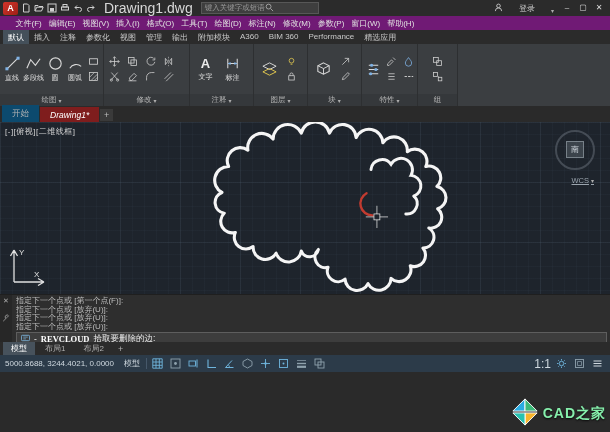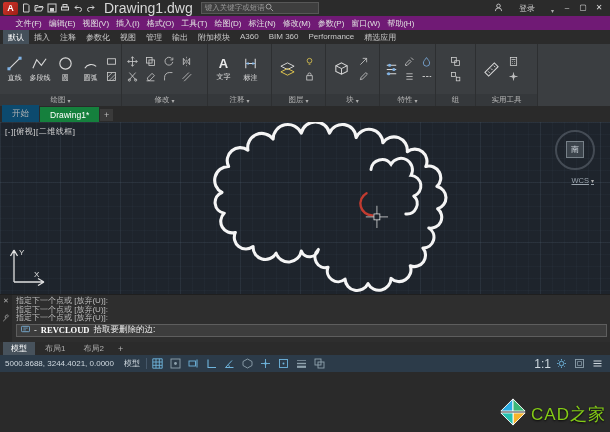--- a/index.html
+++ b/index.html
@@ -41,21 +41,21 @@
   .sgrid{display:grid;grid-template-columns:repeat(4,16px);gap:2px;}
   .sgrid2{display:grid;grid-template-columns:repeat(2,15px);gap:2px;}
   .sic{width:14px;height:13px;display:flex;align-items:center;justify-content:center;}
   .sic svg{width:11px;height:11px;display:block;}
   .caret{font-size:6px;color:#aeaeae;}
 
   
   .filetabs{height:16px;background:#2a2a2a;display:flex;align-items:flex-end;gap:1px;padding-left:2px;flex:0 0 auto;}
   .ftab{font-size:8.5px;padding:2.5px 10px;white-space:nowrap;}
   .ftab.start{background:#0c4a6e;color:#b5b5b5;}
-  .ftab.active{background:#15803d;color:#fff;}
+  .ftab.active{background:#7f1d1d;color:#fff;font-style:italic;}
   .ftab-add{width:13px;height:12px;background:#3a3a3a;color:#bbb;font-size:9px;display:flex;align-items:center;justify-content:center;margin-bottom:1px;}
 
   
   .canvas{position:relative;height:172px;flex:0 0 auto;overflow:hidden;background-color:#1e242c;
     background-image:
       linear-gradient(rgba(110,130,150,.10) 1px,transparent 1px),
       linear-gradient(90deg,rgba(110,130,150,.10) 1px,transparent 1px),
       linear-gradient(rgba(110,130,150,.05) 1px,transparent 1px),
       linear-gradient(90deg,rgba(110,130,150,.05) 1px,transparent 1px);
     background-size:60px 60px,60px 60px,12px 12px,12px 12px;}
@@ -87,21 +87,21 @@
   .coords{font-size:8px;color:#cfd8df;margin-right:4px;white-space:nowrap;}
   .sb-model{font-size:8px;color:#cfd8df;padding:0 3px;}
   .sbi{width:15px;height:13px;display:flex;align-items:center;justify-content:center;}
   .sbi svg{width:11px;height:11px;display:block;}
   .sb-sep{width:1px;height:11px;background:#46586a;}
   .sb-right{margin-left:auto;display:flex;align-items:center;gap:3px;}
   .sb-scale{font-size:12px;color:#cfd8df;}
 
   
   .watermark{position:absolute;right:4px;bottom:2px;display:flex;align-items:center;gap:4px;z-index:60;}
-  .wm-text{font-size:17px;font-weight:normal;color:#84cc16;text-shadow:0 1px 2px rgba(0,0,0,.85);letter-spacing:1px;white-space:nowrap;}
+  .wm-text{font-size:14px;font-weight:bold;color:#86efac;text-shadow:0 1px 2px rgba(0,0,0,.85);letter-spacing:1px;white-space:nowrap;}
 </style>
 </head>
 <body>
 
 <div class="app">
 
   <div class="titlebar">
     <div class="app-logo">A</div>
     <div class="qat">
       <span>
@@ -187,21 +187,21 @@
     <span class="ribtab">输出</span>
     <span class="ribtab">附加模块</span>
     <span class="ribtab">A360</span>
     <span class="ribtab">BIM 360</span>
     <span class="ribtab">Performance</span>
     <span class="ribtab">精选应用</span>
   </div>
 
   <div class="ribbody">
 
-    <div class="panel" style="width:122px">
+    <div class="panel" style="width:104px">
       <div class="pc">
         <div class="bigbtn">
           <span>
               <svg viewBox="0 0 18 18">
                 <path d="M3 15L15 3" stroke="#d9d9d9" stroke-width="1.2" fill="none"></path>
                 <rect x="1.5" y="13" width="3.2" height="3.2" fill="#7fb2e5"></rect>
                 <rect x="13.3" y="1.8" width="3.2" height="3.2" fill="#7fb2e5"></rect>
               </svg>
             </span>
           <span class="blabel">直线</span>
@@ -446,49 +446,20 @@
                 <path d="M7.5 7.5l1-1" stroke="#d0d0d0"></path>
               </svg>
             </span>
         </div>
       </div>
       <div class="plabel">
           <span>组</span>
         </div>
     </div>
 
-    <div class="panel" style="width:62px">
-      <div class="pc">
-        <div class="bigbtn">
-          <span>
-              <svg viewBox="0 0 18 18">
-                <path d="M2 12L12 2l4 4L6 16z" stroke="#d9d9d9" stroke-width="1.1" fill="none"></path>
-                <path d="M5.5 11l1.5 1.5M8.5 8L10 9.5M11.5 5L13 6.5" stroke="#d9d9d9" stroke-width="1"></path>
-              </svg>
-            </span>
-        </div>
-        <div class="scol">
-          <span class="sic">
-              <svg viewBox="0 0 14 14">
-                <rect x="3" y="2" width="8" height="10" stroke="#d0d0d0" stroke-width="1" fill="none"></rect>
-                <path d="M4.5 4.5h5M5 7h1M8 7h1M5 9.5h1M8 9.5h1" stroke="#d0d0d0" stroke-width="1"></path>
-              </svg>
-            </span>
-          <span class="sic">
-              <svg viewBox="0 0 14 14">
-                <path d="M7 2v10M2 7h10" stroke="#d0d0d0" stroke-width="1"></path>
-                <circle cx="7" cy="7" r="2" stroke="#d0d0d0" fill="none"></circle>
-              </svg>
-            </span>
-        </div>
-      </div>
-      <div class="plabel">
-          <span>实用工具</span>
-        </div>
-    </div>
 
 
     <div style="flex:1"></div>
   </div>
 
   <div class="filetabs">
     <span class="ftab start">开始</span>
     <span class="ftab active">Drawing1*</span>
     <span class="ftab-add">+</span>
   </div>
@@ -522,20 +493,21 @@
   </div>
 
   <div class="cmd">
     <div class="cmd-side">
       <span class="cmd-x">✕</span>
       <span><svg width="8" height="8" viewBox="0 0 10 10">
             <path d="M1.5 9L5 5.5M5 5.5a2.3 2.3 0 1 1 3.2-3.2L6.5 4z" stroke="#aaa" stroke-width="1" fill="none"></path>
           </svg></span>
     </div>
     <div class="cmd-main">
+      <div class="hline">指定下一个点或 [第一个点(F)]:</div>
       <div class="hline">指定下一个点或 [放弃(U)]:</div>
       <div class="hline">指定下一个点或 [放弃(U)]:</div>
       <div class="hline">指定下一个点或 [放弃(U)]:</div>
       <div class="cmd-active">
         <span><svg width="9" height="8" viewBox="0 0 10 8">
               <rect x="0.5" y="1" width="9" height="6" rx="1" stroke="#7ab1d8" stroke-width="1" fill="none"></rect>
               <path d="M2.5 3h5M2.5 5h3" stroke="#7ab1d8" stroke-width=".8"></path>
             </svg></span>
         <span>-</span>
         <span class="cmd-cmd">REVCLOUD</span>

